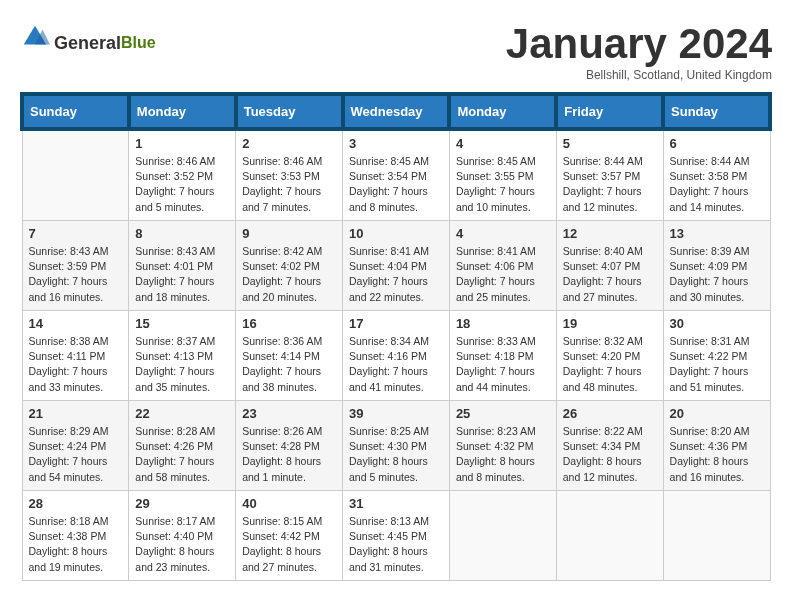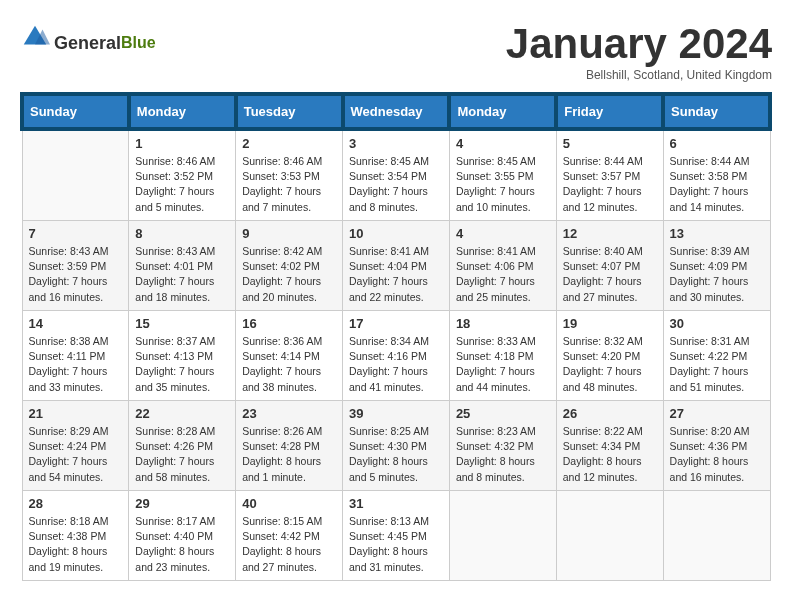--- a/index.html
+++ b/index.html
@@ -158,21 +158,21 @@
         <td><span class="day-num">19</span><span class="day-info">Sunrise: 8:32 AM<br>Sunset: 4:20 PM<br>Daylight: 7 hours and 48 minutes.</span></td>
         <td><span class="day-num">30</span><span class="day-info">Sunrise: 8:31 AM<br>Sunset: 4:22 PM<br>Daylight: 7 hours and 51 minutes.</span></td>
       </tr>
       <tr>
         <td><span class="day-num">21</span><span class="day-info">Sunrise: 8:29 AM<br>Sunset: 4:24 PM<br>Daylight: 7 hours and 54 minutes.</span></td>
         <td><span class="day-num">22</span><span class="day-info">Sunrise: 8:28 AM<br>Sunset: 4:26 PM<br>Daylight: 7 hours and 58 minutes.</span></td>
         <td><span class="day-num">23</span><span class="day-info">Sunrise: 8:26 AM<br>Sunset: 4:28 PM<br>Daylight: 8 hours and 1 minute.</span></td>
         <td><span class="day-num">39</span><span class="day-info">Sunrise: 8:25 AM<br>Sunset: 4:30 PM<br>Daylight: 8 hours and 5 minutes.</span></td>
         <td><span class="day-num">25</span><span class="day-info">Sunrise: 8:23 AM<br>Sunset: 4:32 PM<br>Daylight: 8 hours and 8 minutes.</span></td>
         <td><span class="day-num">26</span><span class="day-info">Sunrise: 8:22 AM<br>Sunset: 4:34 PM<br>Daylight: 8 hours and 12 minutes.</span></td>
-        <td><span class="day-num">27</span><span class="day-info">Sunrise: 8:20 AM<br>Sunset: 4:36 PM<br>Daylight: 8 hours and 16 minutes.</span></td>
+        <td><span class="day-num">20</span><span class="day-info">Sunrise: 8:20 AM<br>Sunset: 4:36 PM<br>Daylight: 8 hours and 16 minutes.</span></td>
       </tr>
       <tr>
         <td><span class="day-num">28</span><span class="day-info">Sunrise: 8:18 AM<br>Sunset: 4:38 PM<br>Daylight: 8 hours and 19 minutes.</span></td>
         <td><span class="day-num">29</span><span class="day-info">Sunrise: 8:17 AM<br>Sunset: 4:40 PM<br>Daylight: 8 hours and 23 minutes.</span></td>
         <td><span class="day-num">40</span><span class="day-info">Sunrise: 8:15 AM<br>Sunset: 4:42 PM<br>Daylight: 8 hours and 27 minutes.</span></td>
         <td><span class="day-num">31</span><span class="day-info">Sunrise: 8:13 AM<br>Sunset: 4:45 PM<br>Daylight: 8 hours and 31 minutes.</span></td>
         <td class="empty-cell"></td>
         <td class="empty-cell"></td>
         <td class="empty-cell"></td>
       </tr>

